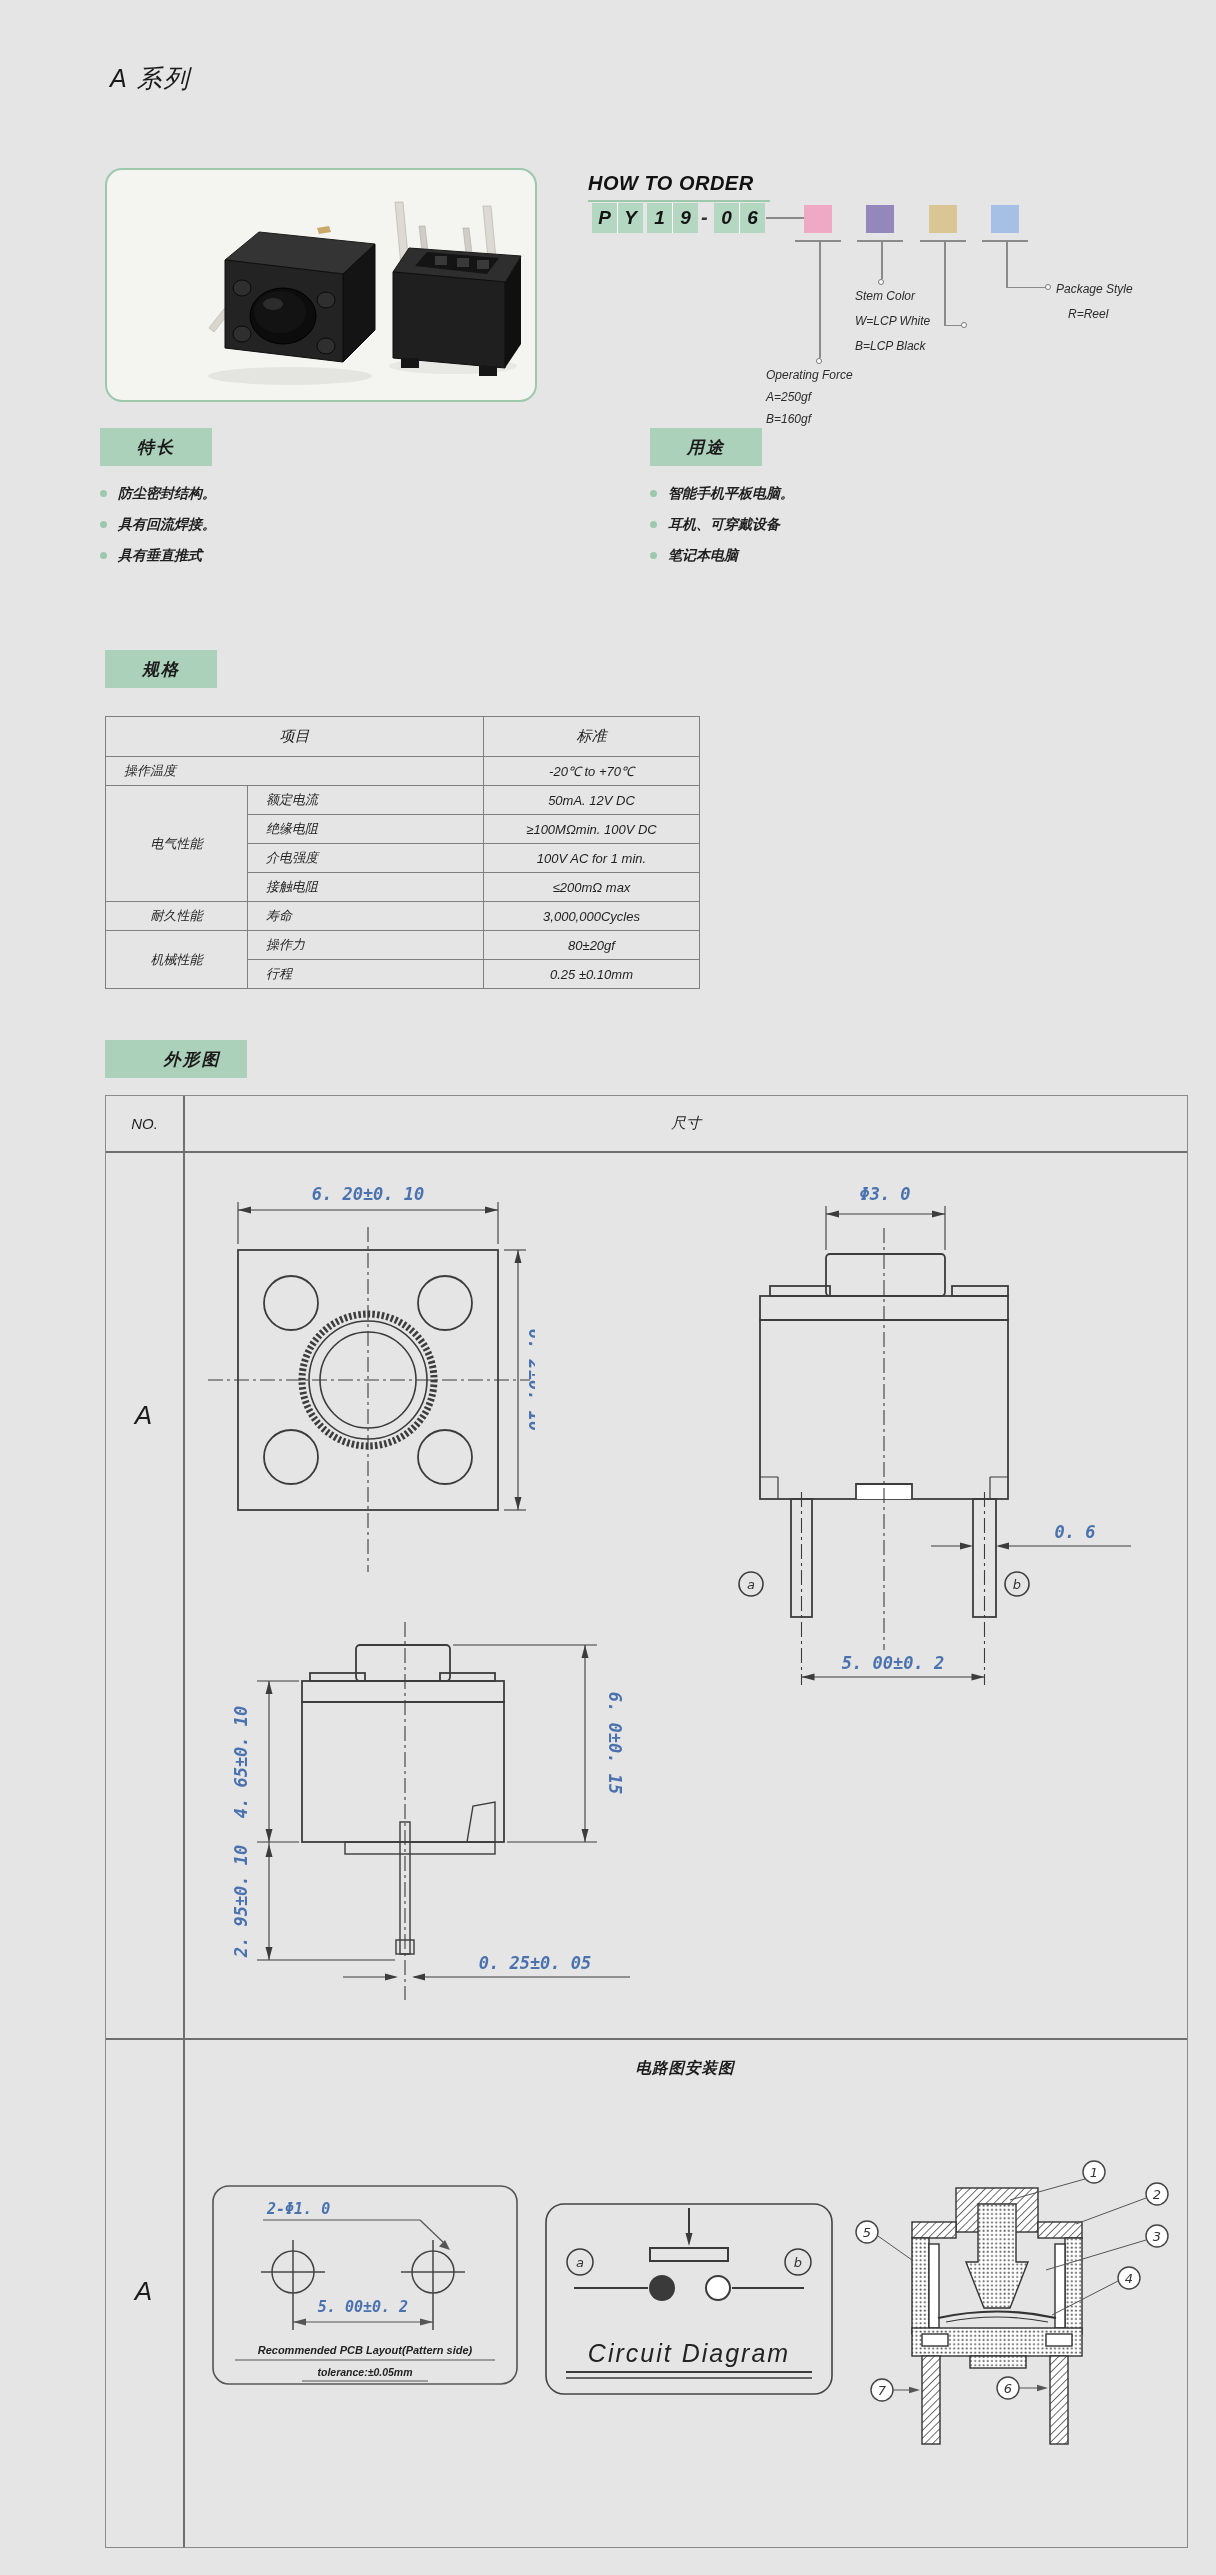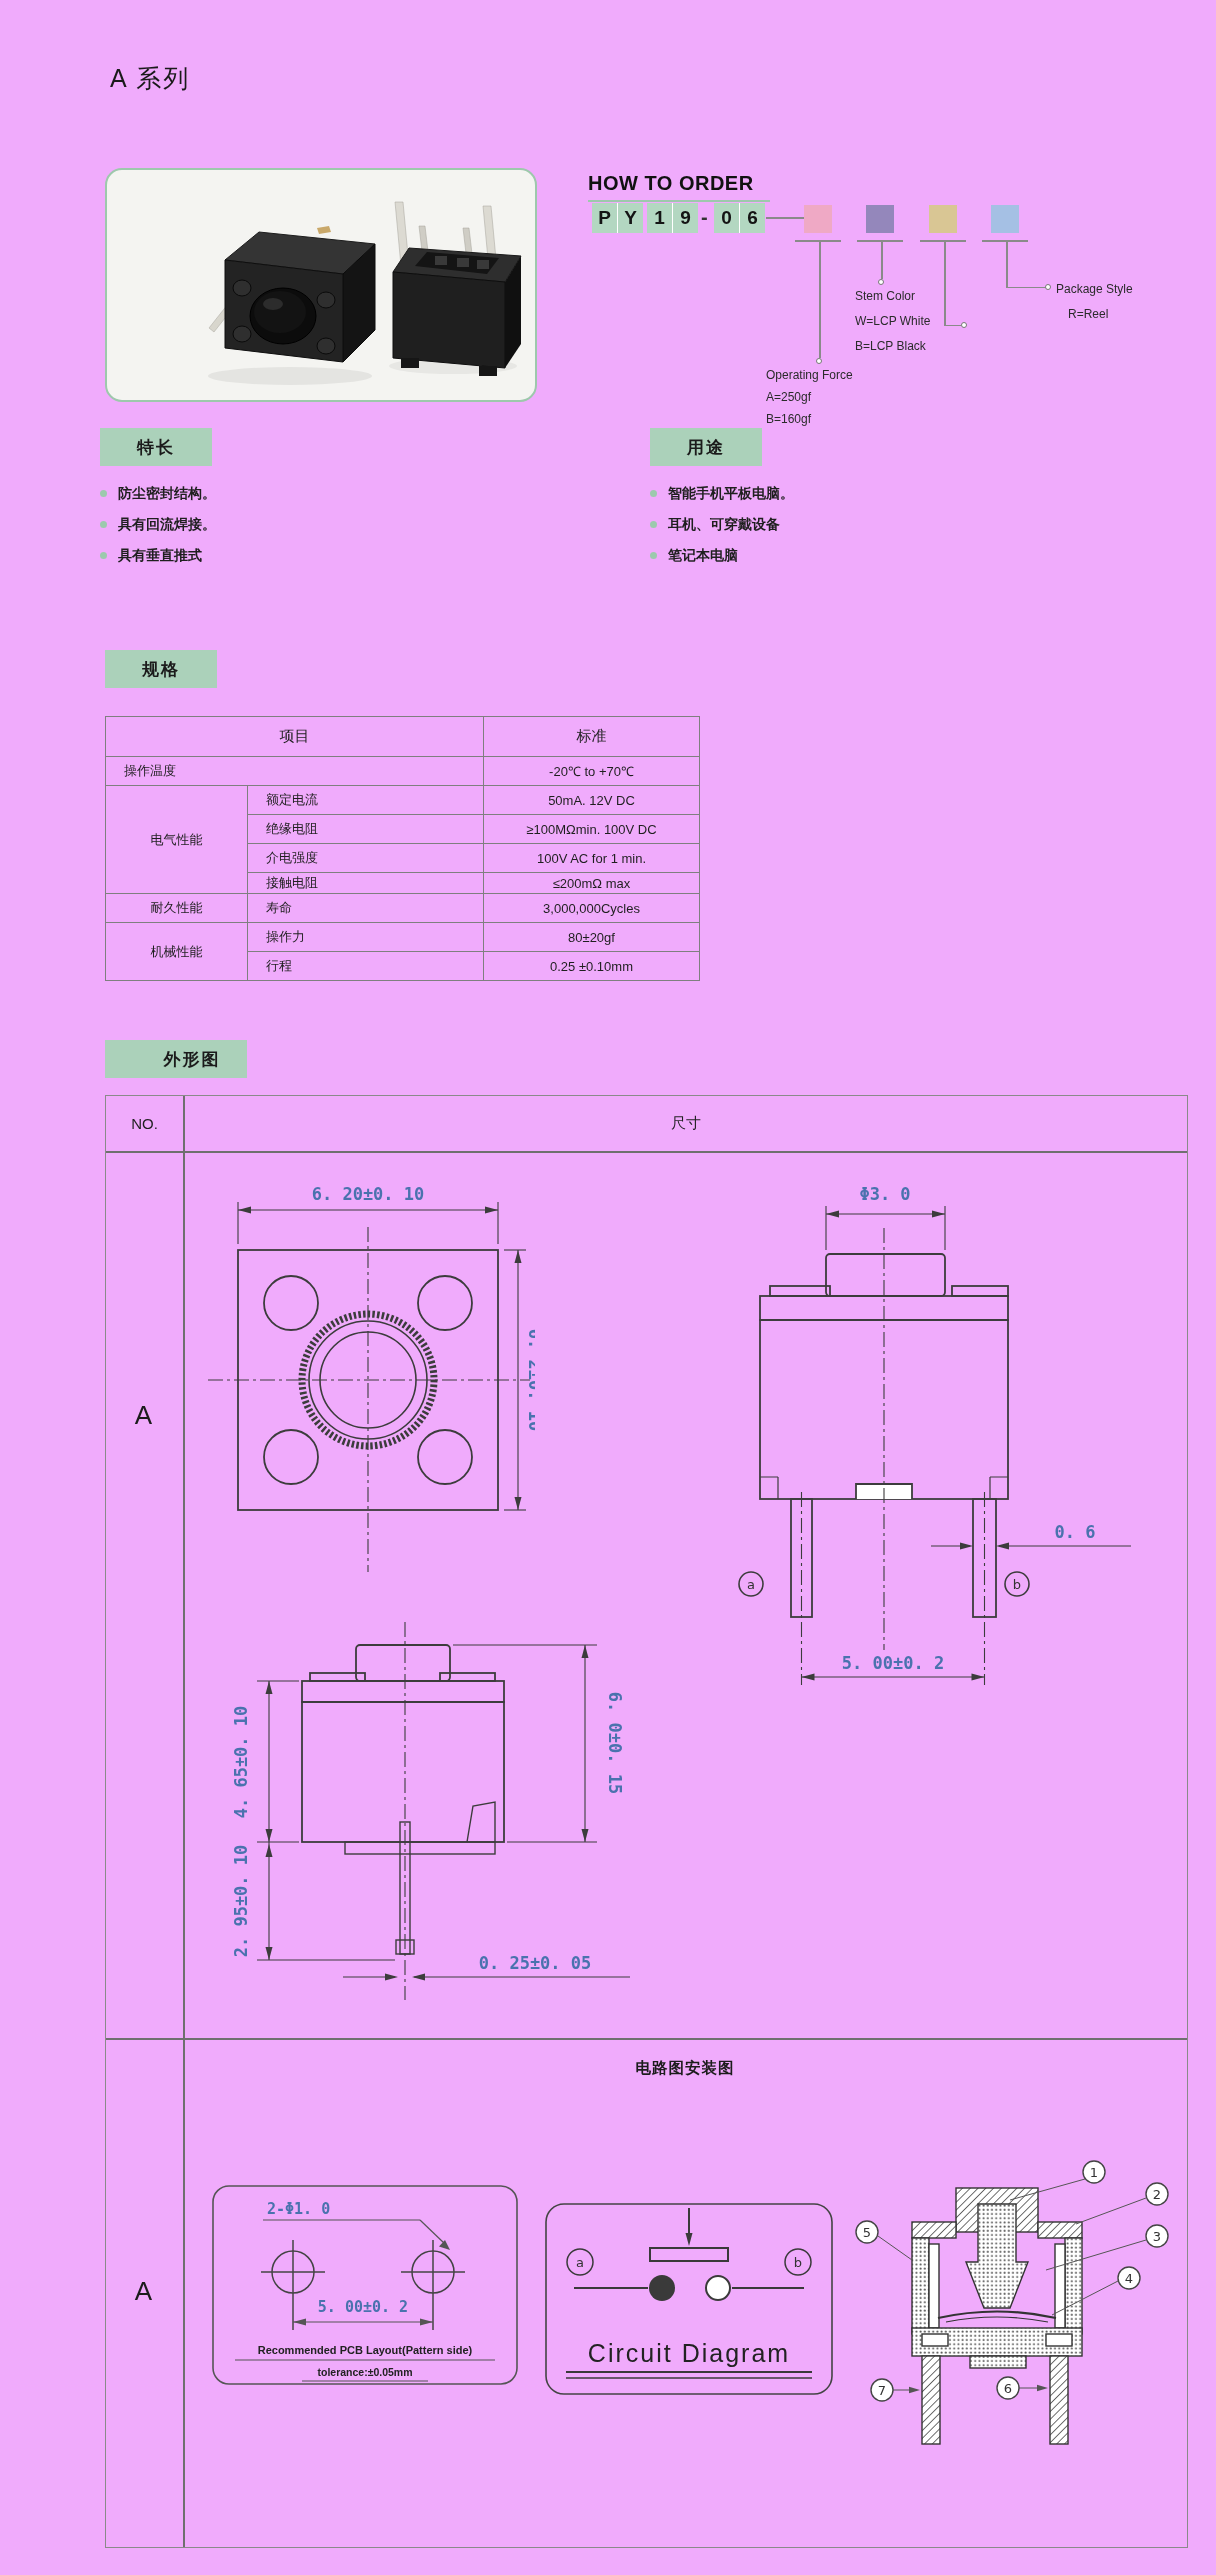--- a/index.html
+++ b/index.html
@@ -1,17 +1,17 @@
 <!DOCTYPE html>
 <html><head>
 <meta charset="utf-8">
 <style>
   html,body{margin:0;padding:0;background:#fff;}
-  .page{position:relative;width:1216px;height:2575px;background:#f0abfc;overflow:hidden;
-        font-family:"Liberation Sans",sans-serif;color:#222;}
+  .page{position:relative;width:1216px;height:2575px;background:#e5e5e5;overflow:hidden;
+        font-family:"Liberation Sans",sans-serif;color:#222;font-style:italic;}
   .abs{position:absolute;}
   .page-title{font-size:25px;font-weight:500;color:#1a1a1a;letter-spacing:2px;}
   .hd{position:absolute;width:112px;height:38px;display:flex;align-items:center;justify-content:center;
       font-size:17px;font-weight:600;color:#1b1b1b;letter-spacing:2px;}
   .hto-title{font-size:20px;font-weight:600;color:#111;letter-spacing:0.5px;}
   .ln{position:absolute;background:#8a8a8a;}
   .circ{position:absolute;width:6px;height:6px;border:1px solid #777;border-radius:50%;background:#fff;box-sizing:border-box;}
   .code-cell{width:25px;height:30px;display:flex;align-items:center;justify-content:center;
              font-size:19px;font-weight:bold;color:#141414;}
   .code-pair{position:absolute;display:flex;gap:1px;background:#fff;}
@@ -190,21 +190,21 @@
       <td>50mA. 12V DC</td>
     </tr>
     <tr style="height:29px;">
       <td class="item">绝缘电阻</td>
       <td>≥100MΩmin. 100V DC</td>
     </tr>
     <tr style="height:29px;">
       <td class="item">介电强度</td>
       <td>100V AC for 1 min.</td>
     </tr>
-    <tr style="height:21px;">
+    <tr style="height:29px;">
       <td class="item">接触电阻</td>
       <td>≤200mΩ max</td>
     </tr>
     <tr style="height:29px;">
       <td>耐久性能</td>
       <td class="item">寿命</td>
       <td>3,000,000Cycles</td>
     </tr>
     <tr style="height:29px;">
       <td rowspan="2">机械性能</td>

